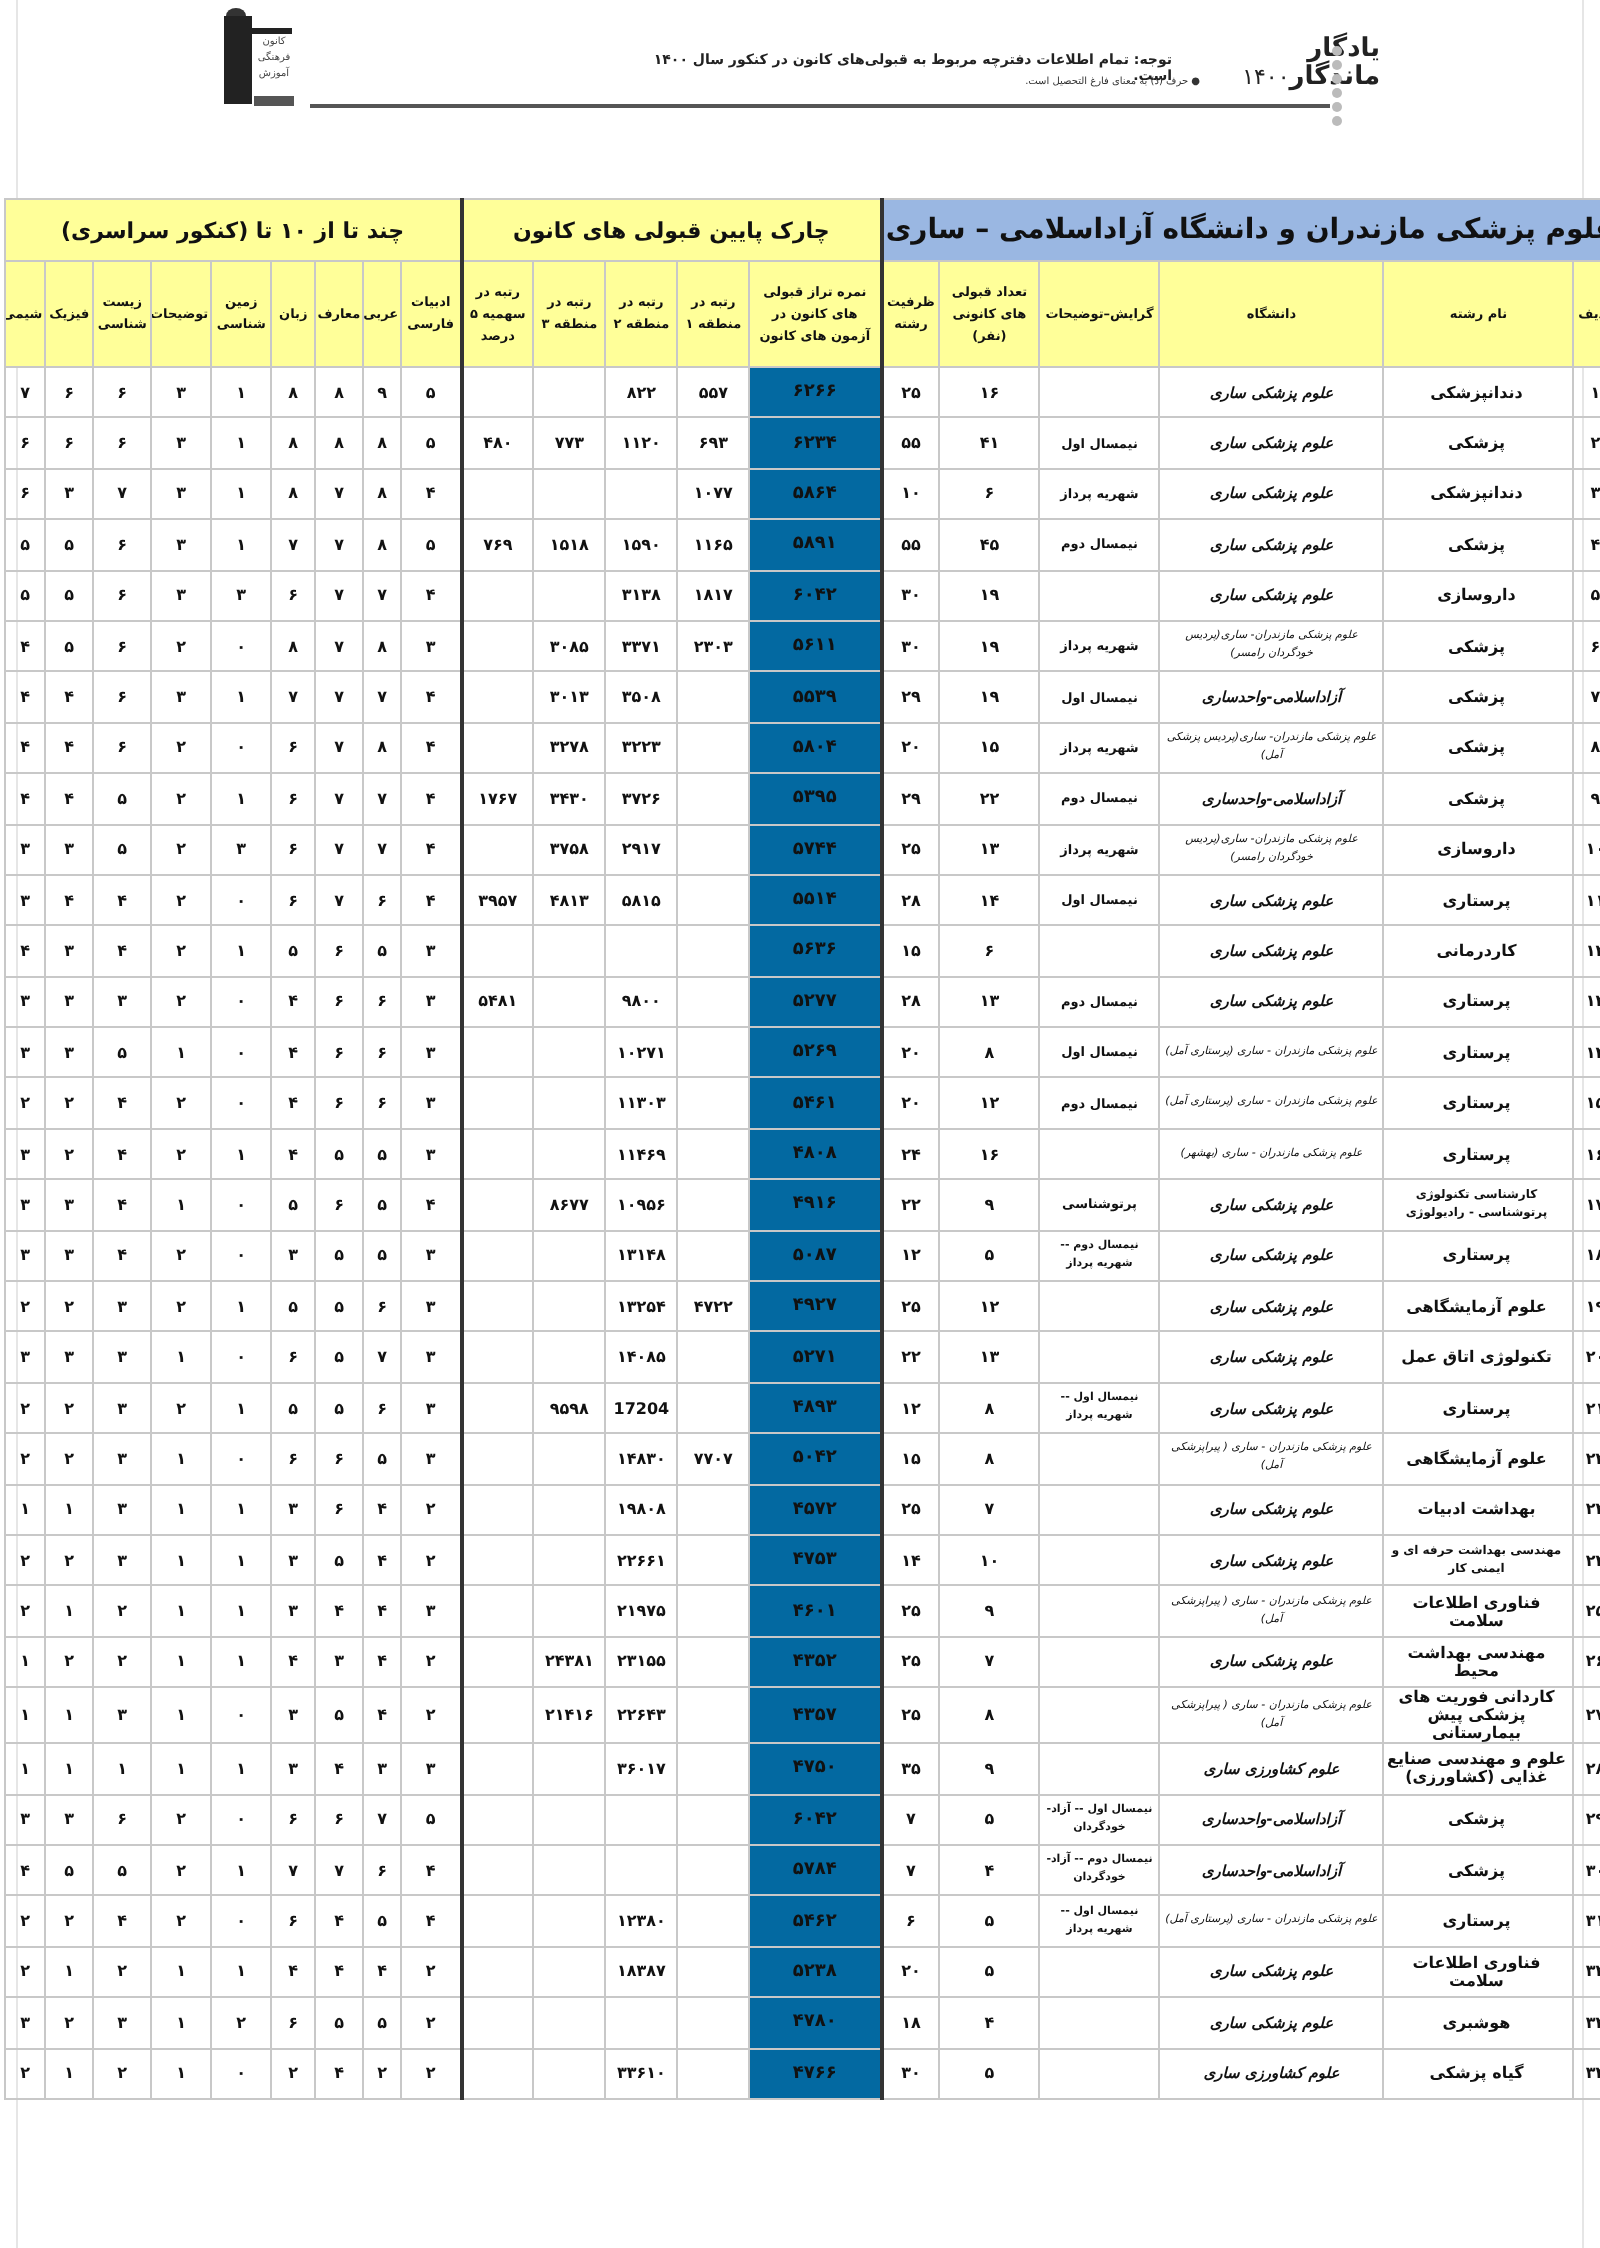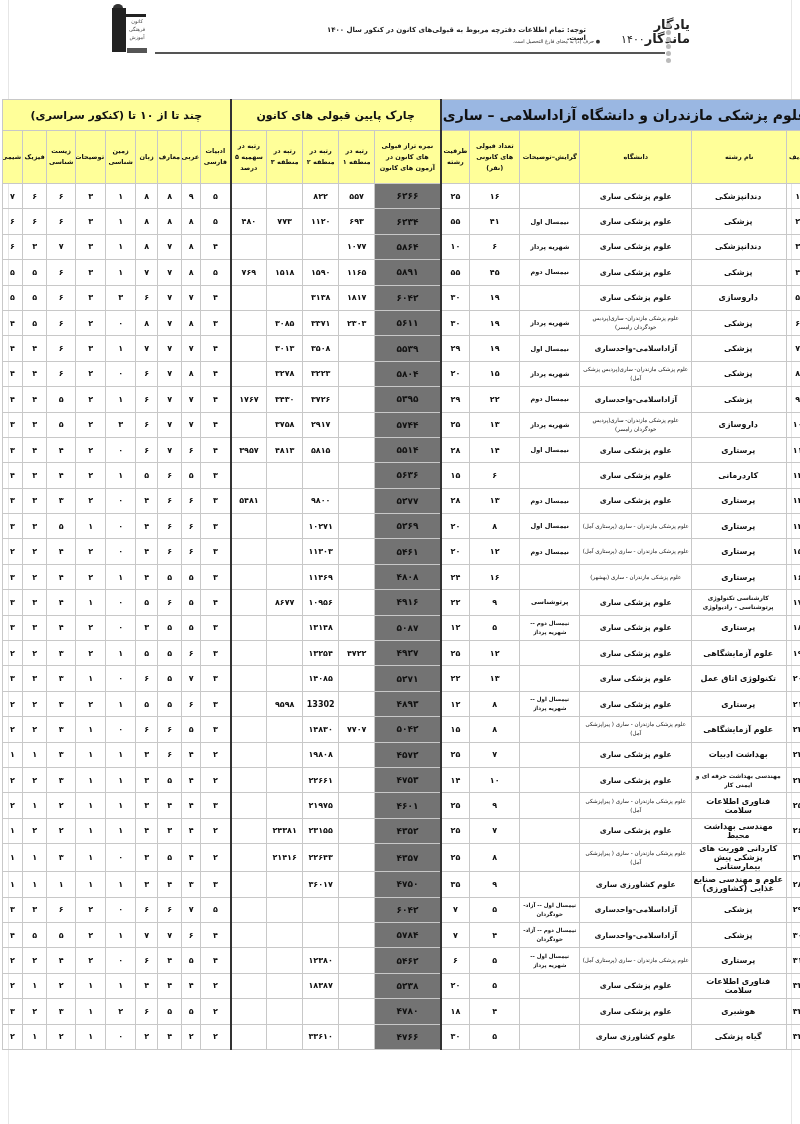--- a/index.html
+++ b/index.html
@@ -18,23 +18,23 @@
   .brand { position:absolute; left:610px; top:18px; width:80px; direction:rtl; text-align:right; font-weight:bold; color:#222; font-size:13px; line-height:14px; }
   .brand-year { font-size:11px; font-weight:normal;margin-top:48px; }
   .brand-dots { position:absolute; left:665px; top:22px; width:12px; height:24px; }
   .brand-dots i { display:block; width:5px; height:5px; border-radius:50%; background:#bbb; margin:1px; float:left; }
 
   table.main { position:absolute; left:2px; top:99px; width:796px; border-collapse:collapse; table-layout:fixed; direction:rtl; }
   table.main td, table.main th { border:1px solid #c8c8c8; padding:0 1px; text-align:center; vertical-align:middle; font-size:8px; font-weight:bold; color:#111; overflow:hidden; }
   .title-blue { background:#9ab7e2; font-size:14px !important; font-weight:bold; height:30px; }
   .title-yellow { background:#ffff99; font-size:11px !important; }
   .hdr { background:#ffff99; font-size:6.5px !important; line-height:11px; height:52px; }
-  .score { background:#737373; font-size:9px !important; }
+  .score { background:#0369a1; font-size:9px !important; }
   td.strong-l { border-left:2px solid #333 !important; }
-  .uni { font-size:7.5px !important; }
+  .uni { font-size:7.5px !important;font-style:italic; }
   .uni.small { font-size:5.5px !important; line-height:9px; font-weight:normal !important; }
   .note { font-size:6.5px !important; font-weight:bold; }
   .note.small { font-size:5.5px !important; line-height:9px; }
   .field { text-align:center; padding-right:3px !important; font-size:8px !important; }
   .field.small { font-size:6px !important; line-height:9px; }
   tr.row td { height:24.4px; }
   .rownum { font-size:8px !important; }
 </style>
 </head>
 <body>
@@ -562,21 +562,21 @@
       </tr>
       <tr class="row">
         <td class="rownum">۲۱</td>
         <td class="field">پرستاری</td>
         <td class="uni">علوم پزشکی ساری</td>
         <td class="note small">نیمسال اول -- شهریه پرداز</td>
         <td class="">۸</td>
         <td class="strong-l">۱۲</td>
         <td class="score">۴۸۹۳</td>
         <td class=""></td>
-        <td class="">13302</td>
+        <td class="">17204</td>
         <td class="">۹۵۹۸</td>
         <td class="strong-l"></td>
         <td class="">۳</td>
         <td class="">۶</td>
         <td class="">۵</td>
         <td class="">۵</td>
         <td class="">۱</td>
         <td class="">۲</td>
         <td class="">۳</td>
         <td class="">۲</td>

